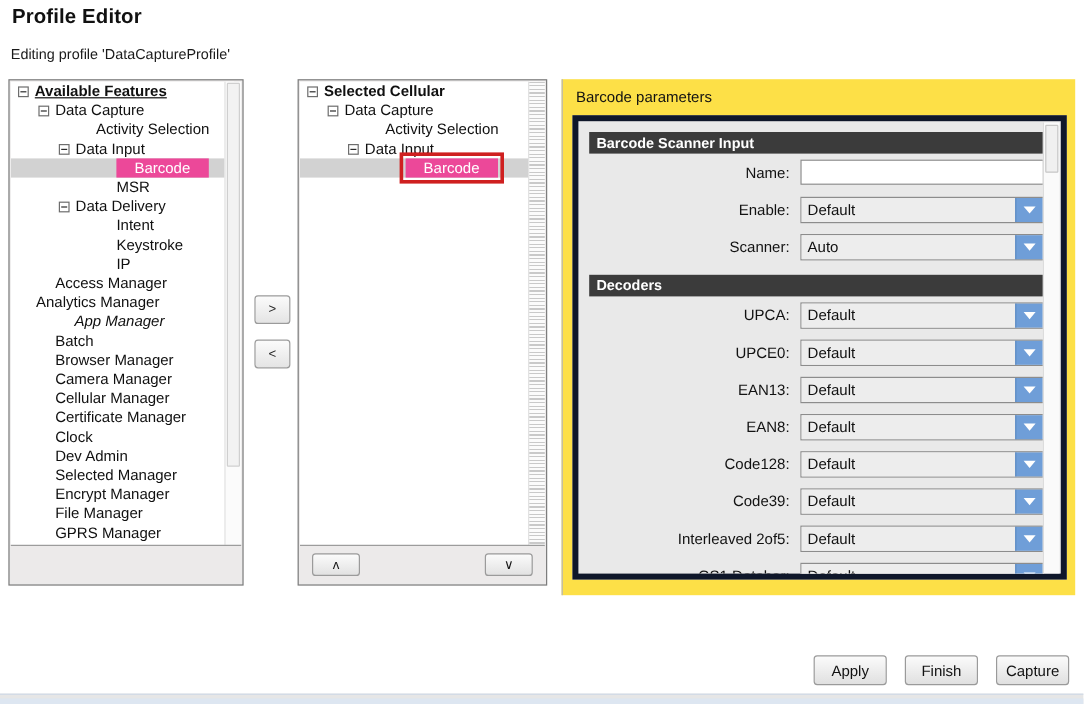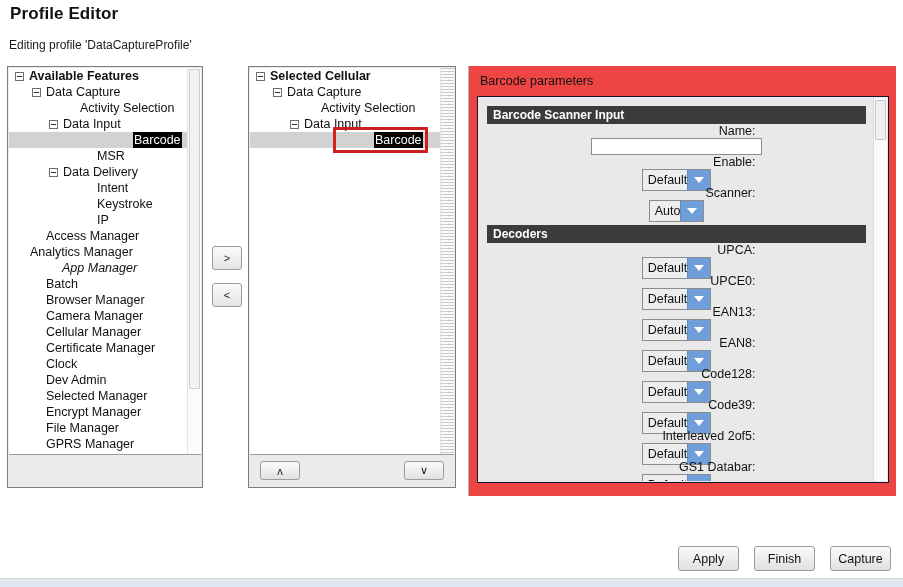--- a/index.html
+++ b/index.html
@@ -102,24 +102,23 @@
   .toggle::before {
     content: "";
     position: absolute;
     left: 1px; right: 1px; top: 3px;
     height: 1px;
     background: #2c2c2c;
   }
   .toggle.hidden { visibility: hidden; }
   .tree-label { display: inline-block; }
   .tree-label.highlight {
-    background: #000000;
+    background: #ec4899;
     color: #ffffff;
-    padding: 0 1px;
-    margin-left: 36px;
+    padding: 0 15px;
   }
   .redbox {
     position: relative;
     display: inline-block;
     outline: 3px solid #cf2020;
     outline-offset: 2px;
   }
 
   
   .xfer-btn {
@@ -180,36 +179,36 @@
     align-items: center;
     justify-content: center;
     box-sizing: border-box;
   }
 
   
   #params-region {
     position: absolute;
     left: 468px; top: 66px;
     width: 428px; height: 430px;
-    background: #ef4444;
+    background: #fde047;
     border-left: 1px solid #b6b6b6;
     box-sizing: border-box;
   }
   #params-caption {
     position: absolute;
     left: 11px; top: 8px;
     font-size: 12.5px;
     color: #121212;
   }
   #params-box {
     position: absolute;
     left: 8px; top: 30px;
     width: 412px; height: 387px;
     background: #e9e9e9;
-    border: 1px solid #0f172a;
+    border: 5px solid #0f172a;
     box-sizing: border-box;
     overflow: hidden;
   }
   #params-scroll-viewport {
     position: absolute;
     left: 1px; top: 1px;
     width: 395px; height: 383px;
     overflow: hidden;
   }
   #params-box .vscroll {
@@ -239,21 +238,20 @@
     font-weight: bold;
     padding-left: 6px;
     box-sizing: border-box;
   }
   .field-row {
     display: flex;
     align-items: center;
     height: 31px;
     padding-left: 8px;
     padding-right: 8px;
-    flex-direction: column;
   }
   .field-label {
     width: 176px;
     text-align: right;
     padding-right: 9px;
     font-size: 12.5px;
     color: #121212;
     box-sizing: border-box;
     white-space: nowrap;
   }
@@ -341,21 +339,21 @@
 <body>
 
 <div id="app">
 
   <div class="page-title">Profile Editor</div>
   <div class="page-subtitle">Editing profile 'DataCaptureProfile'</div>
 
   <div class="panel" id="available-panel">
     <div id="available-tree-viewport">
       <div class="tree" id="available-tree">
-          <div class="tree-row root-label" style="padding-left: 6px;">
+          <div class="tree-row root-label" style="padding-left: 6px; text-decoration: underline;">
             <span class="toggle"></span>
             <span class="tree-label">Available Features</span>
           </div>
           <div class="tree-row" style="padding-left: 23px;">
             <span class="toggle"></span>
             <span class="tree-label">Data Capture</span>
           </div>
           <div class="tree-row" style="padding-left: 57px;">
             <span class="toggle hidden"></span>
             <span class="tree-label">Activity Selection</span>

